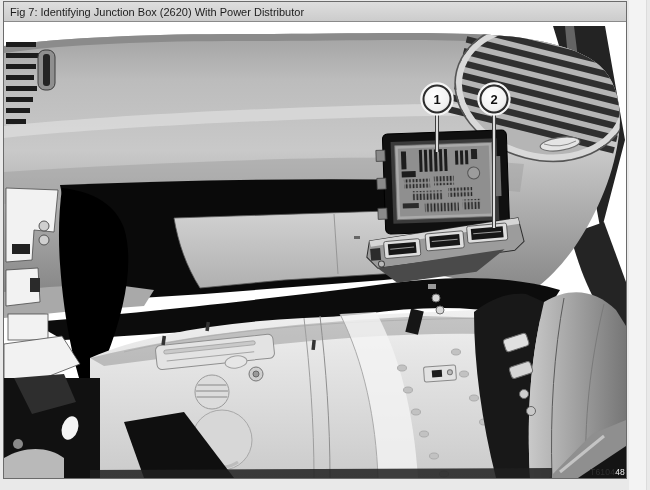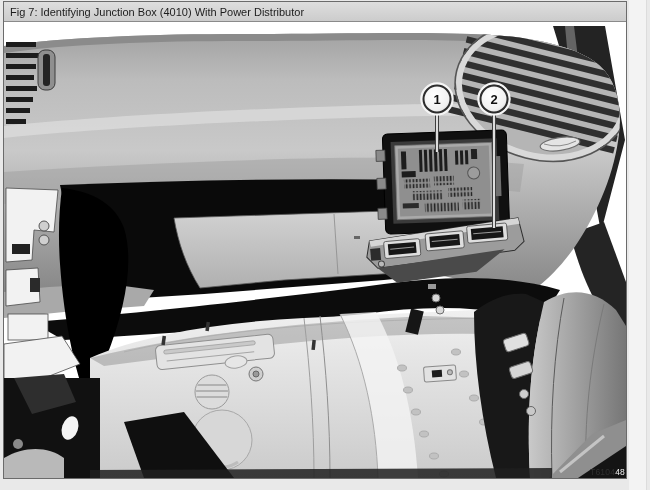--- a/index.html
+++ b/index.html
@@ -31,21 +31,21 @@
   .callout-num{font-size:13px;font-weight:bold;fill:#111;}
   .drawing-id{font-size:8.5px;letter-spacing:0.2px;}
 </style>
 </head>
 <body>
 
 <div class="right-gutter"></div>
 
 <div class="figure-frame">
   <div class="figure-header">
-    <span>Fig 7: Identifying Junction Box (4010) With Power Distributor</span>
+    <span>Fig 7: Identifying Junction Box (2620) With Power Distributor</span>
   </div>
 
   <div class="figure-canvas">
   <svg width="622" height="456" viewBox="0 0 622 456">
     <defs>
       <linearGradient id="gDash" x1="0" y1="0" x2="0" y2="1">
         <stop offset="0" stop-color="#a2a2a2"></stop>
         <stop offset="0.18" stop-color="#bcbcbc"></stop>
         <stop offset="0.45" stop-color="#c9c9c9"></stop>
         <stop offset="0.72" stop-color="#a8a8a8"></stop>

